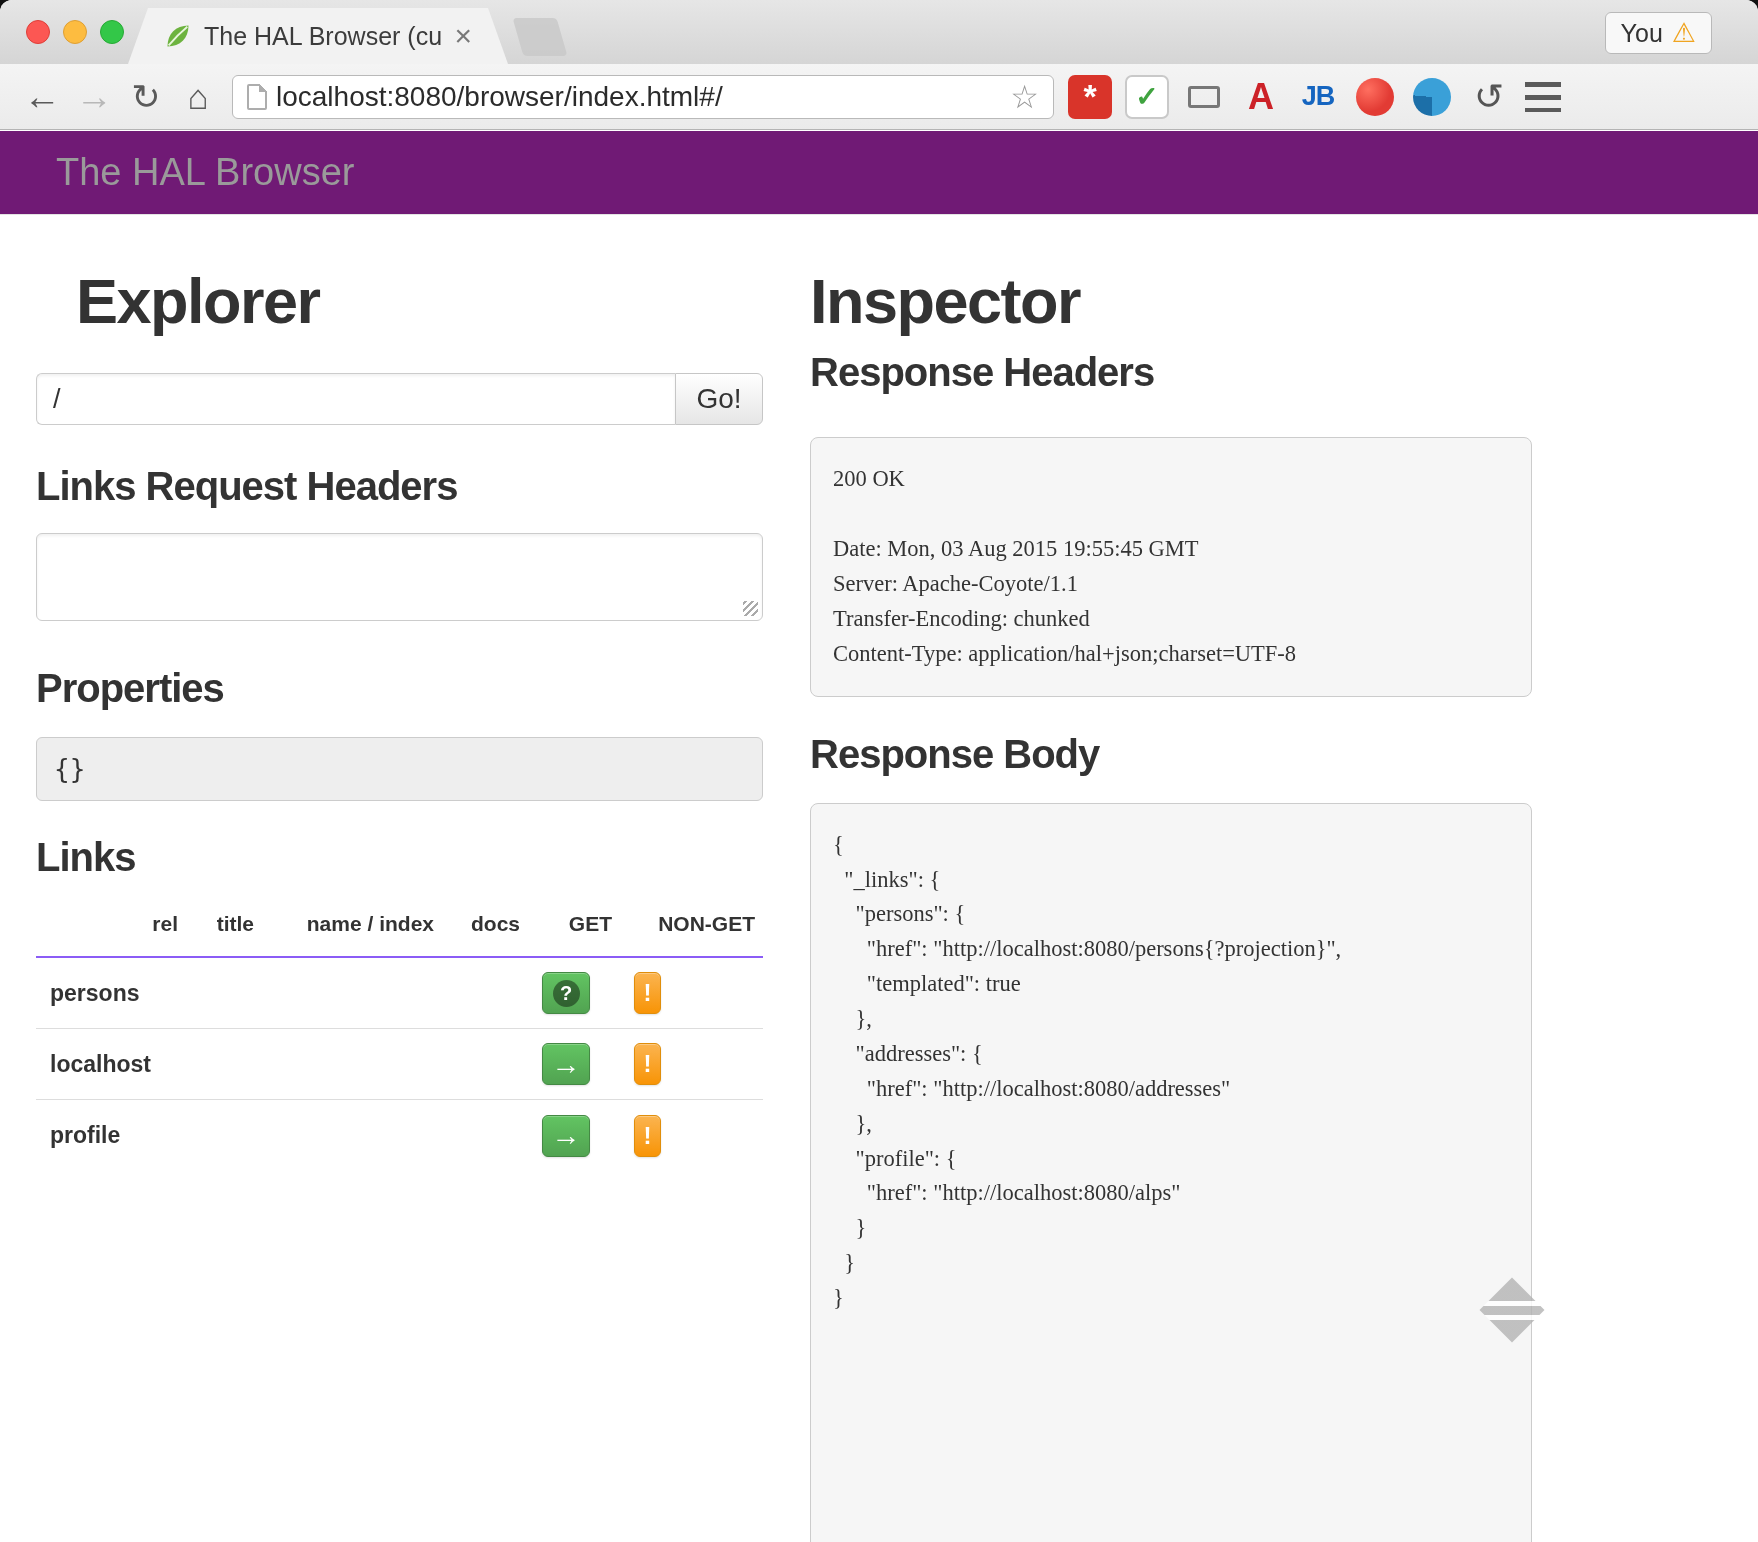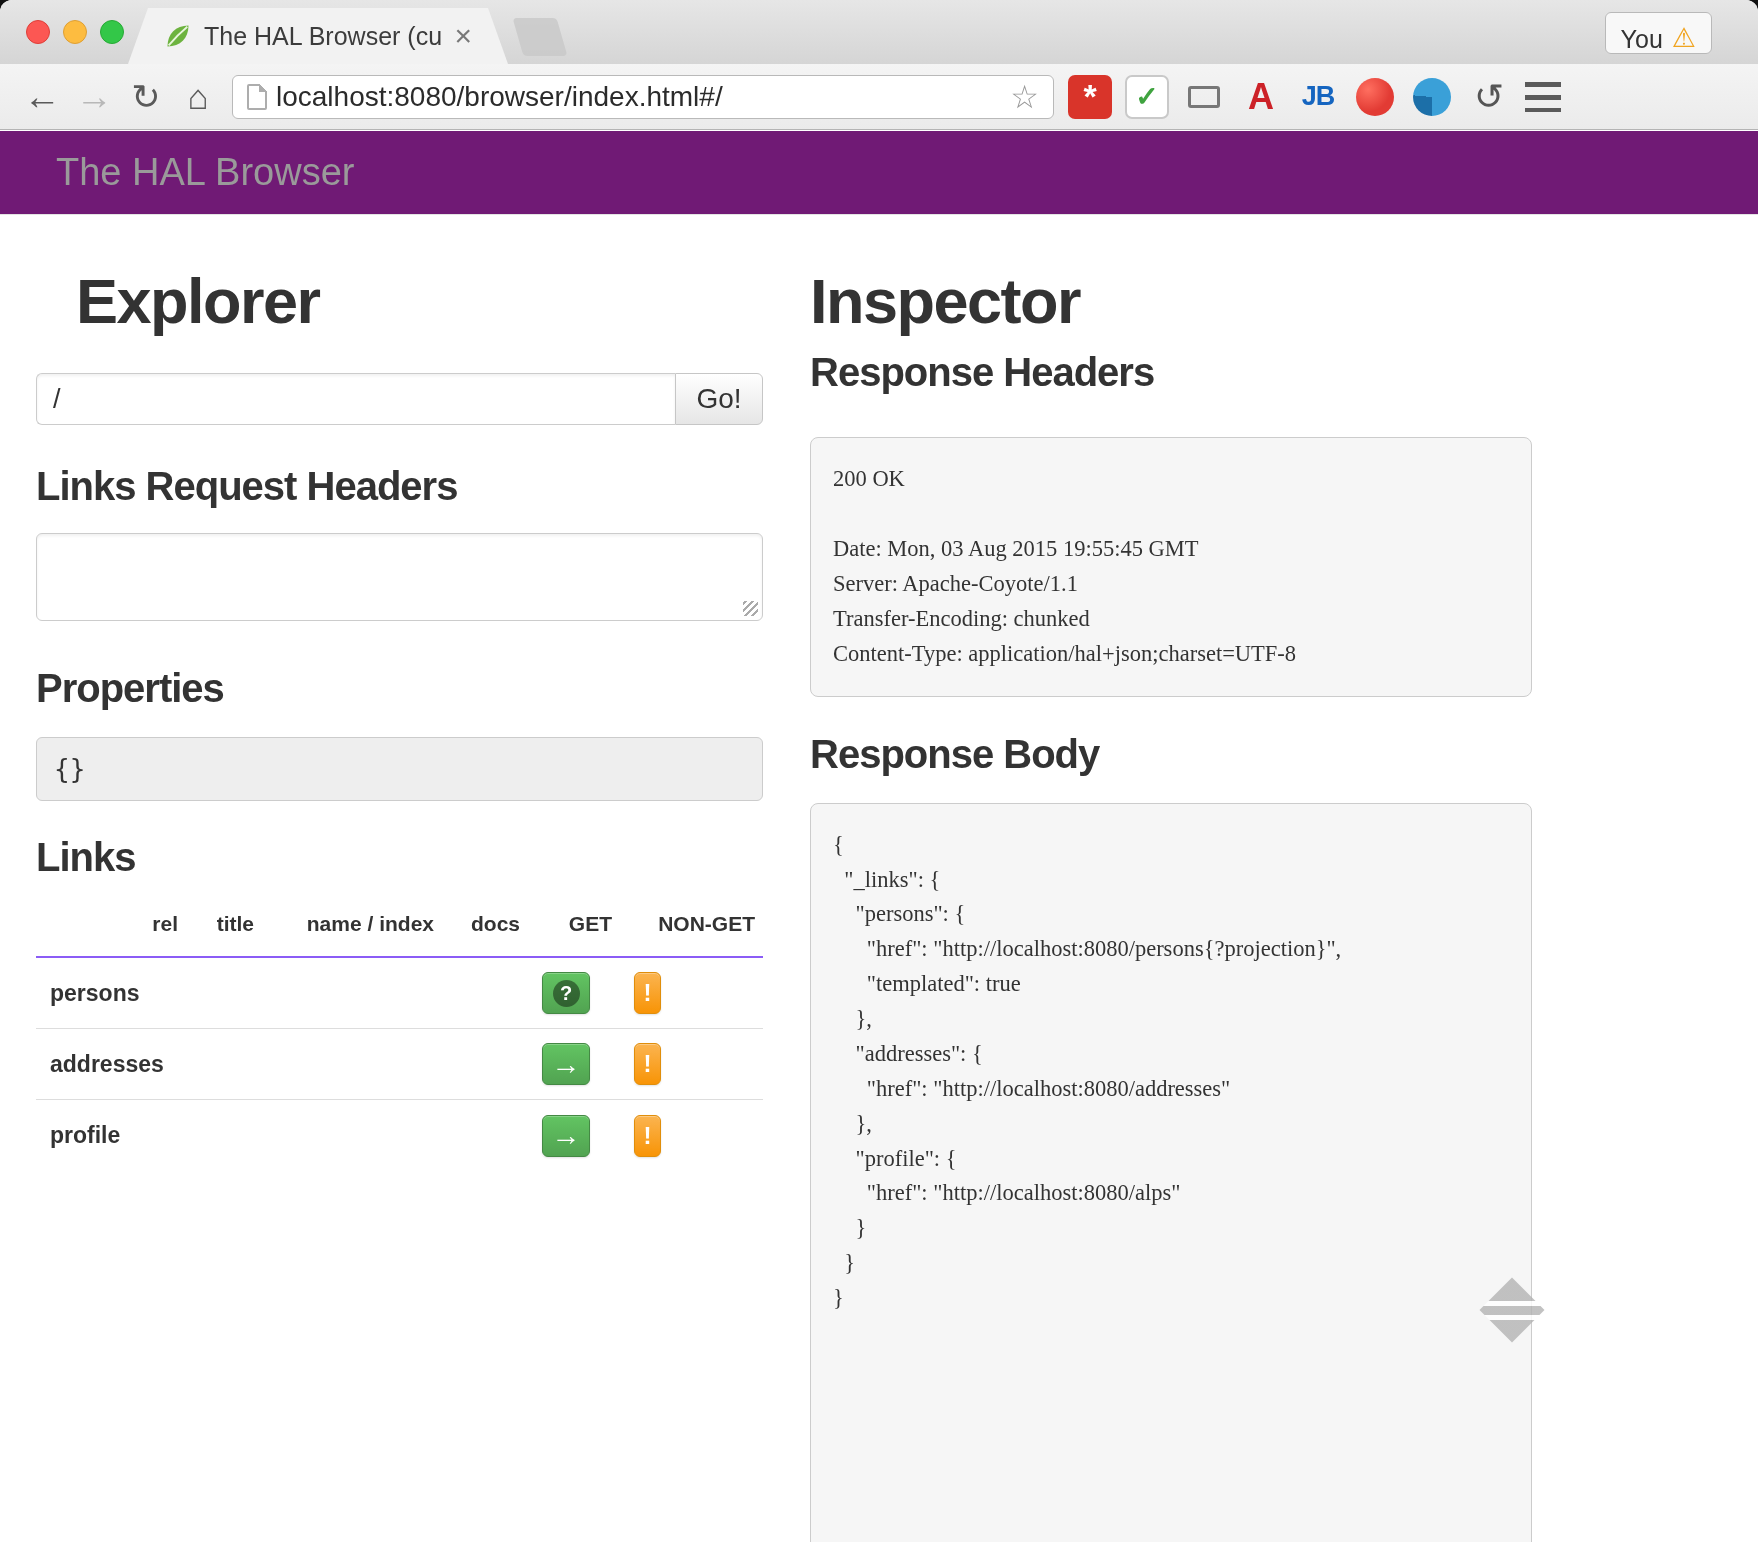--- a/index.html
+++ b/index.html
@@ -35,21 +35,21 @@
   .tab-close { font-size: 30px; color: #787878; margin-left: auto; line-height: 1; }
   .favicon { display: inline-flex; flex: none; }
 
   .newtab {
     position: absolute; left: 518px; top: 18px; width: 44px; height: 38px;
     background: #c9c9c9; transform: skewX(16deg); border-radius: 4px; opacity: .85;
   }
   .profile-chip {
     position: absolute; right: 46px; top: 12px; height: 42px;
     background: #f8f8f8; border: 1px solid #b9b9b9; border-radius: 6px;
-    display: flex; align-items: flex-start; gap: 9px; padding: 12px 15px;
+    display: flex; align-items: center; gap: 9px; padding: 12px 15px;
     font-size: 25px; color: #333;
   }
   .warn { color: #f0a420; font-size: 27px; line-height: 1; }
 
   .toolbar {
     position: relative; height: 66px;
     background: linear-gradient(#f4f4f4, #ebebeb);
     border-bottom: 1px solid #b4b4b4;
     display: flex; align-items: center; padding: 0 16px;
   }
@@ -292,21 +292,21 @@
                   <span class="q-badge">?</span>
                 </span>
               </td>
               <td>
                 <span class="btn-nonget">
                   <span>!</span>
                 </span>
               </td>
             </tr>
             <tr>
-              <td class="rel-cell">addresses</td>
+              <td class="rel-cell">localhost</td>
               <td></td>
               <td></td>
               <td></td>
               <td>
                 <span class="btn-get">
                   <span class="arrow-glyph">→</span>
                 </span>
               </td>
               <td>
                 <span class="btn-nonget">

